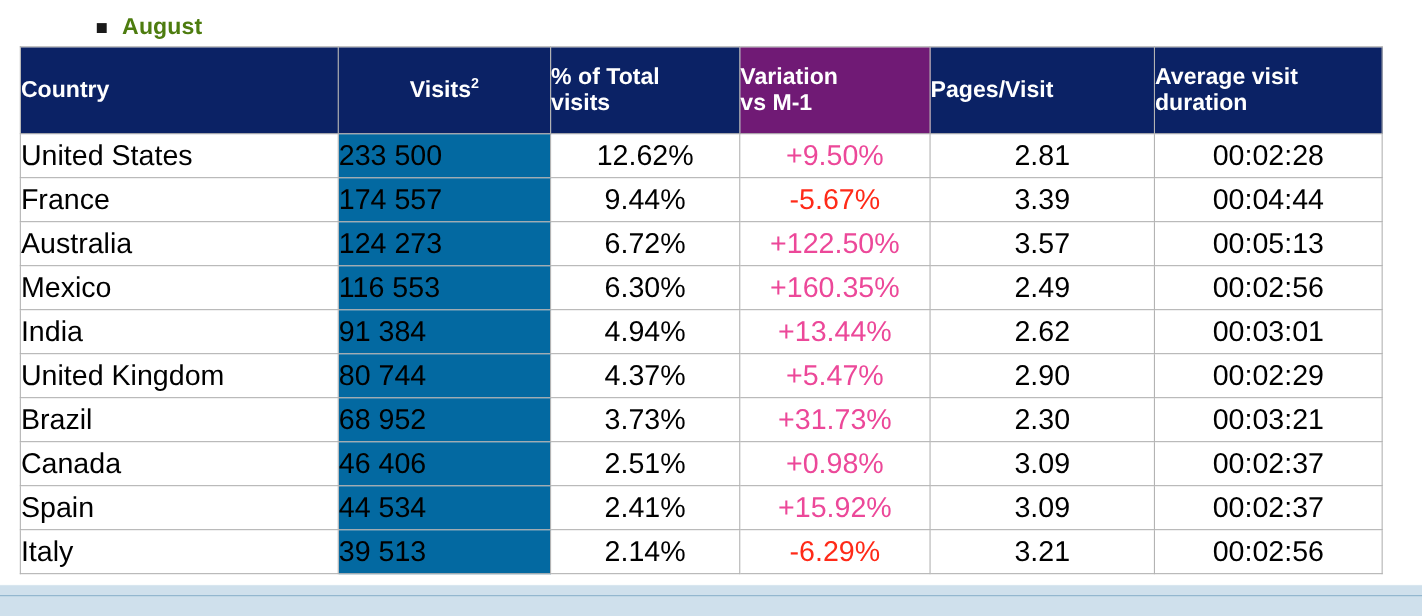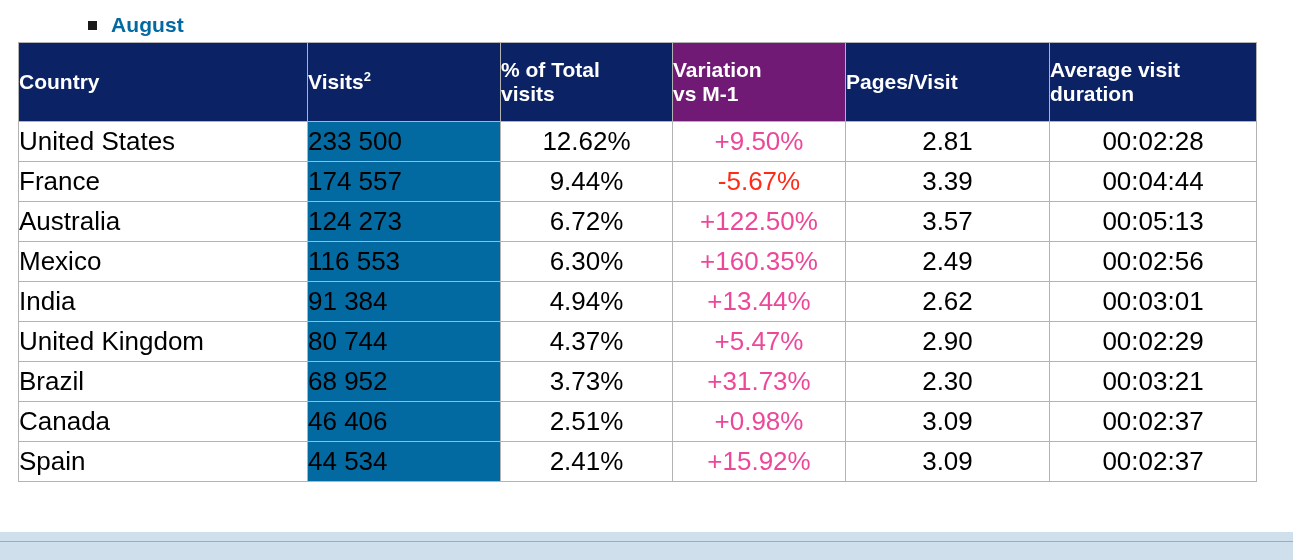--- a/index.html
+++ b/index.html
@@ -28,21 +28,21 @@
   .bullet-square {
     width: 9px;
     height: 9px;
     background: #1a1a1a;
     flex: 0 0 auto;
     margin-top: 2px;
   }
   .heading-text {
     font-size: 21px;
     font-weight: bold;
-    color: #0369a1;
+    color: #4d7c0f;
     letter-spacing: 0.1px;
     line-height: 1;
   }
 
   
   .table-wrap {
     position: absolute;
     left: 18px;
     top: 42px;
     width: 1238px;
@@ -83,21 +83,21 @@
   thead th.var-head {
     background: #701a75;
     color: #ffffff;
   }
   thead th sup {
     font-size: 13px;
     vertical-align: super;
     line-height: 0;
   }
   th.th-center-label {
-    text-align: left;
+    text-align: center;
   }
 
   
   tbody td {
     height: 39px;
     font-size: 26px;
     color: #000000;
     background: #ffffff;
   }
   td.country {
@@ -244,19 +244,27 @@
           <td class="dur">00:02:37</td>
         </tr>
         <tr>
           <td class="country">Spain</td>
           <td class="visits">44 534</td>
           <td class="pct">2.41%</td>
           <td class="var pos">+15.92%</td>
           <td class="pages">3.09</td>
           <td class="dur">00:02:37</td>
         </tr>
+        <tr>
+          <td class="country">Italy</td>
+          <td class="visits">39 513</td>
+          <td class="pct">2.14%</td>
+          <td class="var neg">-6.29%</td>
+          <td class="pages">3.21</td>
+          <td class="dur">00:02:56</td>
+        </tr>
       </tbody>
   </table>
 </div>
 
 <div class="footer-band">
   <div class="footer-rule"></div>
 </div>
 
 </body></html>

